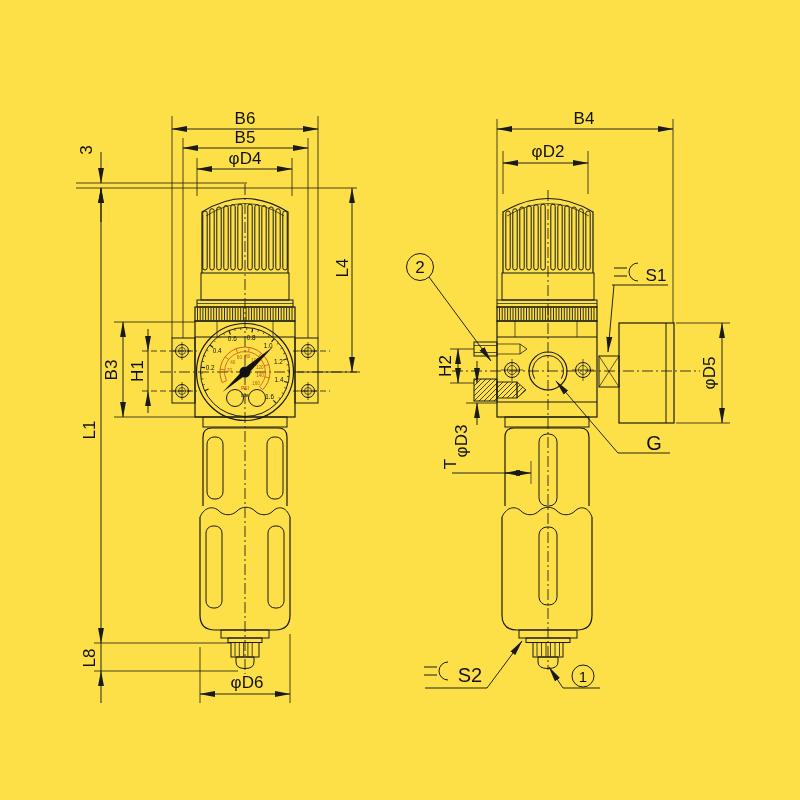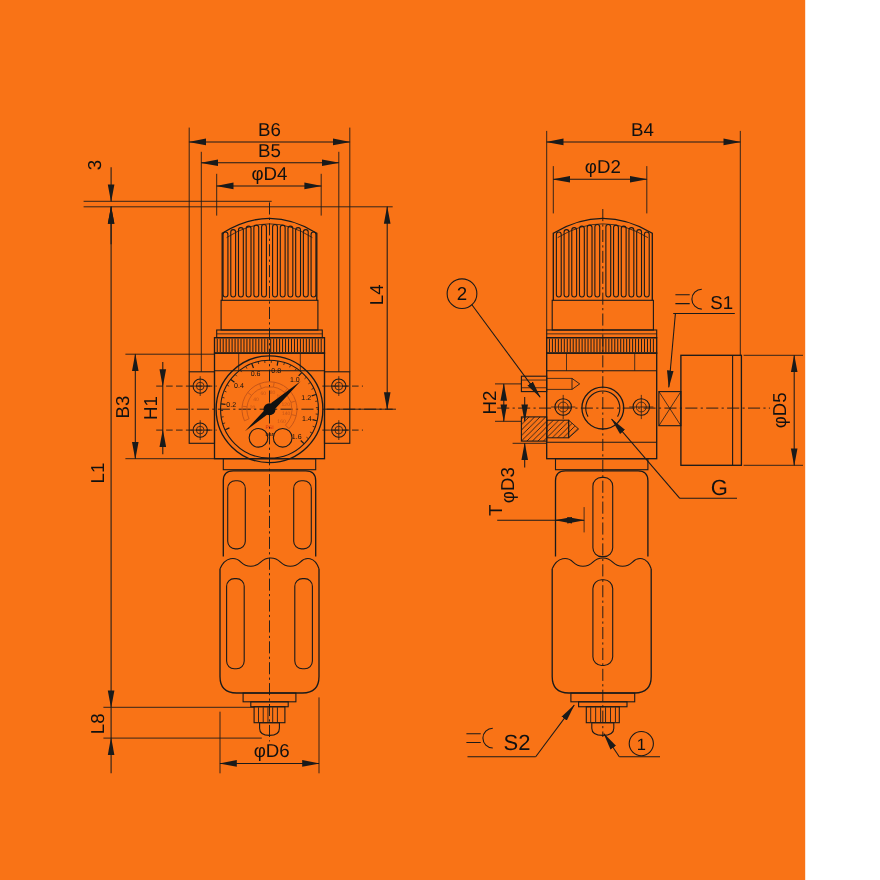--- a/index.html
+++ b/index.html
@@ -1,16 +1,16 @@
 <!DOCTYPE html>
 <html><head>
 <meta charset="utf-8">
 <style>
   html,body{margin:0;padding:0;background:#fff;}
-  .page{width:732px;height:800px;background:#f97316;position:relative;font-family:"Liberation Sans",sans-serif;}
+  .page{width:800px;height:800px;background:#fde047;position:relative;font-family:"Liberation Sans",sans-serif;}
   svg{display:block;}
   .ol   {fill:none;stroke:#1a1a1a;stroke-width:1.2;}
   .ol2  {fill:none;stroke:#1a1a1a;stroke-width:1;}
   .thin {fill:none;stroke:#1a1a1a;stroke-width:0.7;}
   .diml {fill:none;stroke:#1a1a1a;stroke-width:0.95;}
   .ext  {fill:none;stroke:#1a1a1a;stroke-width:0.8;}
   .cl   {fill:none;stroke:#1a1a1a;stroke-width:0.85;stroke-dasharray:11 3 2 3;}
   .dash {fill:none;stroke:#1a1a1a;stroke-width:0.8;stroke-dasharray:6 3;}
   .dim  {font-family:"Liberation Sans",sans-serif;font-size:17px;fill:#111;}
   .dimbig{font-family:"Liberation Sans",sans-serif;font-size:20px;fill:#111;}

